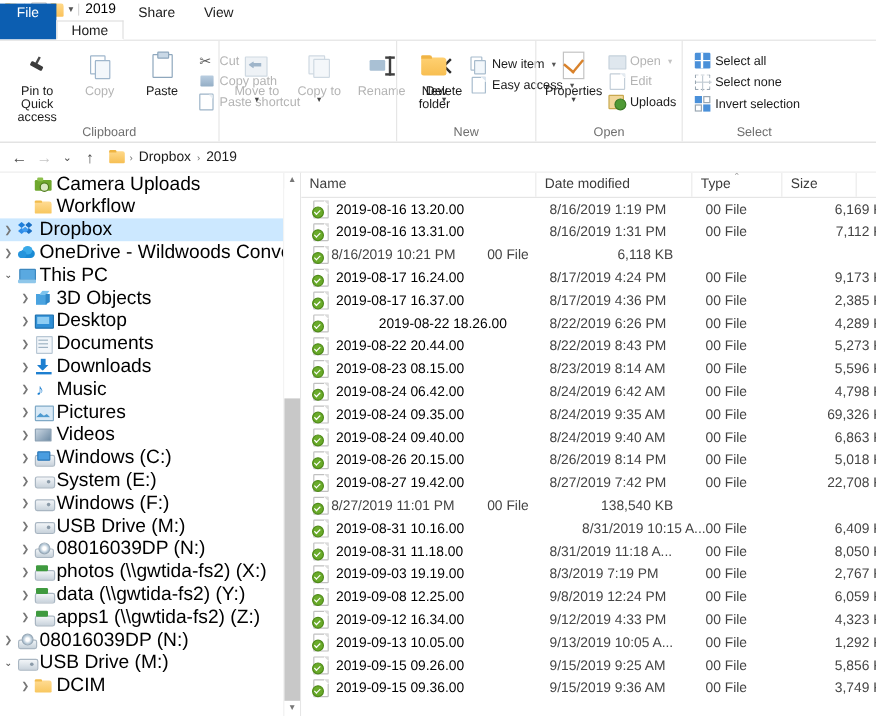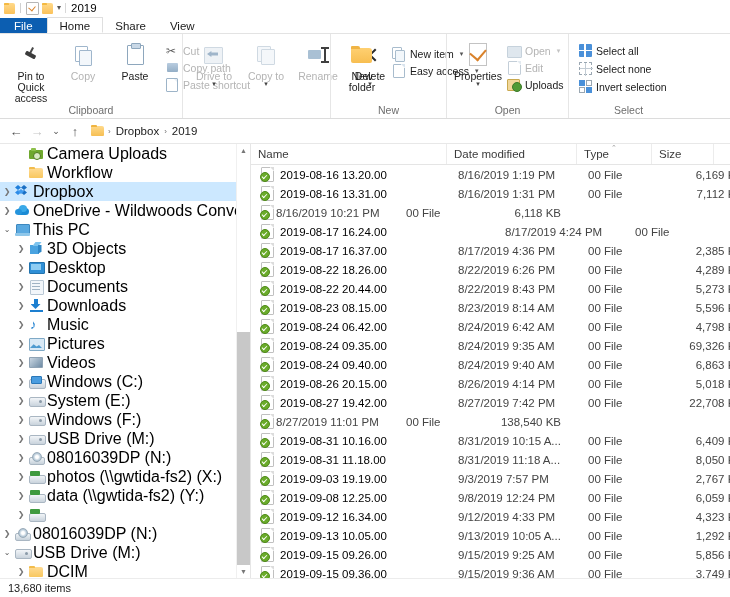--- a/index.html
+++ b/index.html
@@ -21,21 +21,21 @@
   .ic-props:after{content:"";position:absolute;left:2px;top:2px;width:5px;height:4px;
     border-left:1.6px solid #d9822b;border-bottom:1.6px solid #d9822b;transform:rotate(-50deg);}
   .qsep{width:1px;height:10px;background:#d0d0d0;margin:0 2px;}
   .qcaret{font-size:8px;color:#555;margin:0 3px 0 1px;line-height:1;}
   .title-sep{width:1px;height:10px;background:#d8d8d8;margin:0 5px 0 1px;}
   .title-text{font-size:11.5px;color:#000;letter-spacing:0;}
 
   
   .tabstrip{height:17px;display:flex;align-items:flex-end;flex:0 0 17px;background:#fff;position:relative;}
   .tabstrip:after{content:"";position:absolute;left:0;right:0;bottom:0;height:0;}
-  .tab{height:15px;line-height:17px;padding:0 12px;font-size:11.5px;color:#1b1b1b;cursor:default;}
+  .tab{height:30px;line-height:17px;padding:0 12px;font-size:11.5px;color:#1b1b1b;cursor:default;}
   .tab.file{background:#0c5eb1;color:#fff;padding:0 14px;font-weight:normal;}
   .tab.active{background:#fff;border:1px solid #dfdfdf;border-bottom:1px solid #fff;
     position:relative;z-index:3;height:16px;line-height:16px;box-sizing:border-box;}
 
   
   .ribbon{flex:0 0 84px;height:84px;background:#fff;border-top:1px solid #e3e3e3;
     border-bottom:1px solid #dcdcdc;display:flex;position:relative;overflow:hidden;}
   .rgroup{display:flex;flex-direction:column;justify-content:space-between;
     padding:3px 0 0 0;position:relative;height:100%;box-sizing:border-box;}
   .rgroup + .rgroup{border-left:1px solid #e6e6e6;}
@@ -327,21 +327,21 @@
 
     <div class="rgroup" style="width:148px">
       <div class="rbody" style="justify-content:space-around">
         <div class="bigbtn dis">
           <span class="gl">
               <span class="g-moveto">
                 <span class="sq"></span>
                 <span class="ar"></span>
               </span>
             </span>
-          <span class="tx">Drive to</span>
+          <span class="tx">Move to</span>
           <span class="btncar dis">▾</span>
         </div>
         <div class="bigbtn dis">
           <span class="gl">
               <span class="g-copyto">
                 <i></i>
                 <i></i>
               </span>
             </span>
           <span class="tx">Copy to</span>
@@ -715,20 +715,21 @@
           </div>
           <div class="trow">
             <span style="width: 14px; flex: 0 0 14px;"></span>
             <span class="texp">❯</span>
             <span class="tic">
               <span class="i-net-d">
                 <span class="b"></span>
                 <span class="p"></span>
               </span>
             </span>
+            <span class="tlab">apps1 (\\gwtida-fs2) (Z:)</span>
           </div>
           <div class="trow">
             <span style="width: 0px; flex: 0 0 0px;"></span>
             <span class="texp">❯</span>
             <span class="tic">
               <span class="i-dvd">
                 <span class="b"></span>
                 <span class="c"></span>
               </span>
             </span>
@@ -812,42 +813,42 @@
             <span class="ftype" style="width: 75px; flex: 0 0 75px;">00 File</span>
             <span class="fsize" style="width: 80px; flex: 0 0 80px; text-align: right;">6,118 KB</span>
           </div>
           <div class="frow">
             <span class="fic">
               <span class="fileico">
                 <span class="syncbadge"></span>
               </span>
             </span>
             <span class="fname" style="width: 178px; flex: 0 0 178px;">2019-08-17 16.24.00</span>
-            <span class="fdate" style="width: 130px; flex: 0 0 130px; margin-left: 47px;">8/17/2019 4:24 PM</span>
+            <span class="fdate" style="width: 130px; flex: 0 0 130px;">8/17/2019 4:24 PM</span>
             <span class="ftype" style="width: 75px; flex: 0 0 75px;">00 File</span>
             <span class="fsize" style="width: 80px; flex: 0 0 80px; text-align: right;">9,173 KB</span>
           </div>
           <div class="frow">
             <span class="fic">
               <span class="fileico">
                 <span class="syncbadge"></span>
               </span>
             </span>
             <span class="fname" style="width: 178px; flex: 0 0 178px;">2019-08-17 16.37.00</span>
             <span class="fdate" style="width: 130px; flex: 0 0 130px;">8/17/2019 4:36 PM</span>
             <span class="ftype" style="width: 75px; flex: 0 0 75px;">00 File</span>
             <span class="fsize" style="width: 80px; flex: 0 0 80px; text-align: right;">2,385 KB</span>
           </div>
           <div class="frow">
             <span class="fic">
               <span class="fileico">
                 <span class="syncbadge"></span>
               </span>
             </span>
-            <span class="fname" style="width: 178px; flex: 0 0 178px;">2019-08-22 18.26.00</span>
+            <span class="fname" style="width: 178px; flex: 0 0 178px; text-align: center;">2019-08-22 18.26.00</span>
             <span class="fdate" style="width: 130px; flex: 0 0 130px;">8/22/2019 6:26 PM</span>
             <span class="ftype" style="width: 75px; flex: 0 0 75px;">00 File</span>
             <span class="fsize" style="width: 80px; flex: 0 0 80px; text-align: right;">4,289 KB</span>
           </div>
           <div class="frow">
             <span class="fic">
               <span class="fileico">
                 <span class="syncbadge"></span>
               </span>
             </span>
@@ -900,21 +901,21 @@
             <span class="ftype" style="width: 75px; flex: 0 0 75px;">00 File</span>
             <span class="fsize" style="width: 80px; flex: 0 0 80px; text-align: right;">6,863 KB</span>
           </div>
           <div class="frow">
             <span class="fic">
               <span class="fileico">
                 <span class="syncbadge"></span>
               </span>
             </span>
             <span class="fname" style="width: 178px; flex: 0 0 178px;">2019-08-26 20.15.00</span>
-            <span class="fdate" style="width: 130px; flex: 0 0 130px;">8/26/2019 4:14 PM</span>
+            <span class="fdate" style="width: 130px; flex: 0 0 130px;">8/26/2019 8:14 PM</span>
             <span class="ftype" style="width: 75px; flex: 0 0 75px;">00 File</span>
             <span class="fsize" style="width: 80px; flex: 0 0 80px; text-align: right;">5,018 KB</span>
           </div>
           <div class="frow">
             <span class="fic">
               <span class="fileico">
                 <span class="syncbadge"></span>
               </span>
             </span>
             <span class="fname" style="width: 178px; flex: 0 0 178px;">2019-08-27 19.42.00</span>
@@ -932,21 +933,21 @@
             <span class="ftype" style="width: 75px; flex: 0 0 75px;">00 File</span>
             <span class="fsize" style="width: 80px; flex: 0 0 80px; text-align: right;">138,540 KB</span>
           </div>
           <div class="frow">
             <span class="fic">
               <span class="fileico">
                 <span class="syncbadge"></span>
               </span>
             </span>
             <span class="fname" style="width: 178px; flex: 0 0 178px;">2019-08-31 10.16.00</span>
-            <span class="fdate" style="width: 130px; flex: 0 0 130px;">8/31/2019 10:15 A...</span>
+            <span class="fdate" style="width: 130px; flex: 0 0 130px; text-align: right;">8/31/2019 10:15 A...</span>
             <span class="ftype" style="width: 75px; flex: 0 0 75px;">00 File</span>
             <span class="fsize" style="width: 80px; flex: 0 0 80px; text-align: right;">6,409 KB</span>
           </div>
           <div class="frow">
             <span class="fic">
               <span class="fileico">
                 <span class="syncbadge"></span>
               </span>
             </span>
             <span class="fname" style="width: 178px; flex: 0 0 178px;">2019-08-31 11.18.00</span>
@@ -954,21 +955,21 @@
             <span class="ftype" style="width: 75px; flex: 0 0 75px;">00 File</span>
             <span class="fsize" style="width: 80px; flex: 0 0 80px; text-align: right;">8,050 KB</span>
           </div>
           <div class="frow">
             <span class="fic">
               <span class="fileico">
                 <span class="syncbadge"></span>
               </span>
             </span>
             <span class="fname" style="width: 178px; flex: 0 0 178px;">2019-09-03 19.19.00</span>
-            <span class="fdate" style="width: 130px; flex: 0 0 130px;">9/3/2019 7:57 PM</span>
+            <span class="fdate" style="width: 130px; flex: 0 0 130px;">8/3/2019 7:19 PM</span>
             <span class="ftype" style="width: 75px; flex: 0 0 75px;">00 File</span>
             <span class="fsize" style="width: 80px; flex: 0 0 80px; text-align: right;">2,767 KB</span>
           </div>
           <div class="frow">
             <span class="fic">
               <span class="fileico">
                 <span class="syncbadge"></span>
               </span>
             </span>
             <span class="fname" style="width: 178px; flex: 0 0 178px;">2019-09-08 12.25.00</span>
@@ -1017,17 +1018,14 @@
             </span>
             <span class="fname" style="width: 178px; flex: 0 0 178px;">2019-09-15 09.36.00</span>
             <span class="fdate" style="width: 130px; flex: 0 0 130px;">9/15/2019 9:36 AM</span>
             <span class="ftype" style="width: 75px; flex: 0 0 75px;">00 File</span>
             <span class="fsize" style="width: 80px; flex: 0 0 80px; text-align: right;">3,749 KB</span>
           </div>
         </div>
     </div>
   </div>
 
-  <div class="status">
-    <span class="st">13,680 items</span>
-  </div>
 
 </div>
 
 </body></html>

